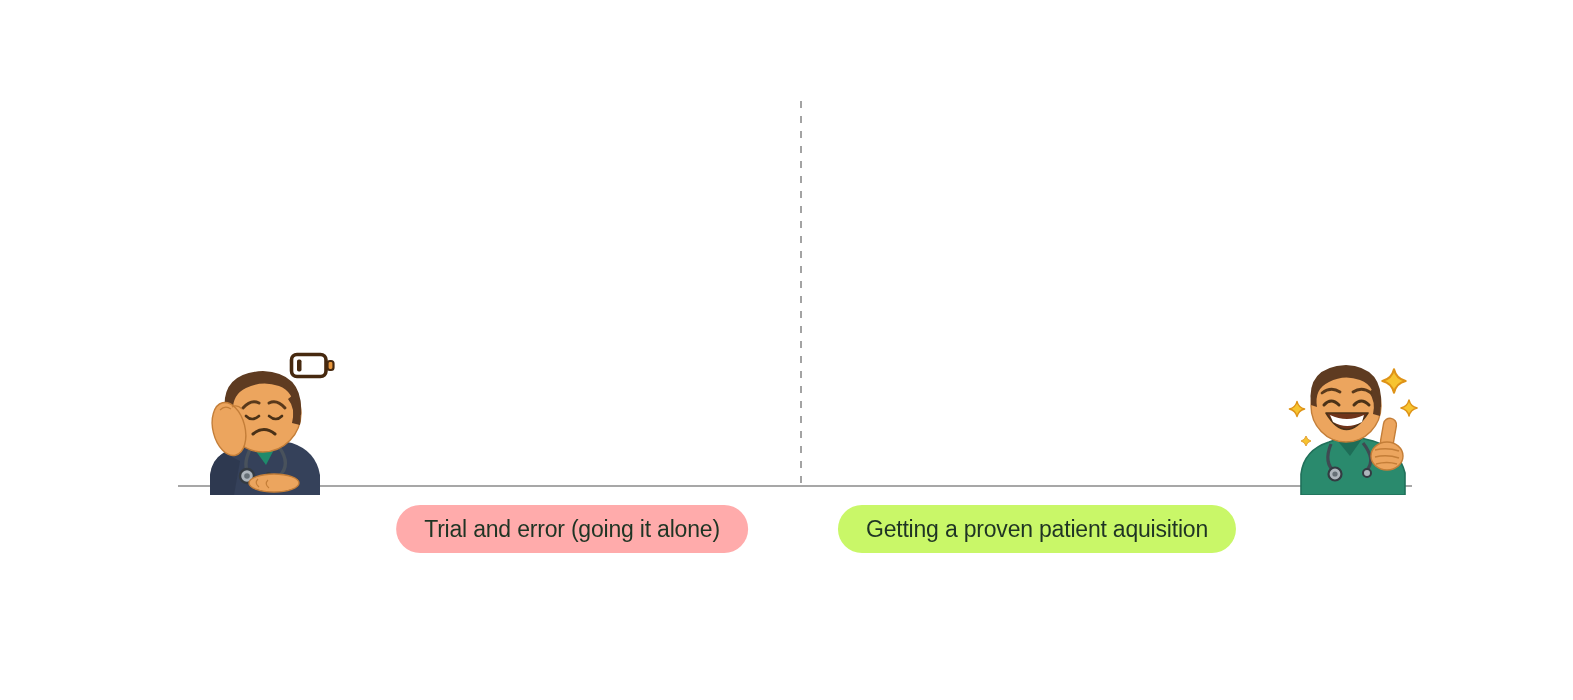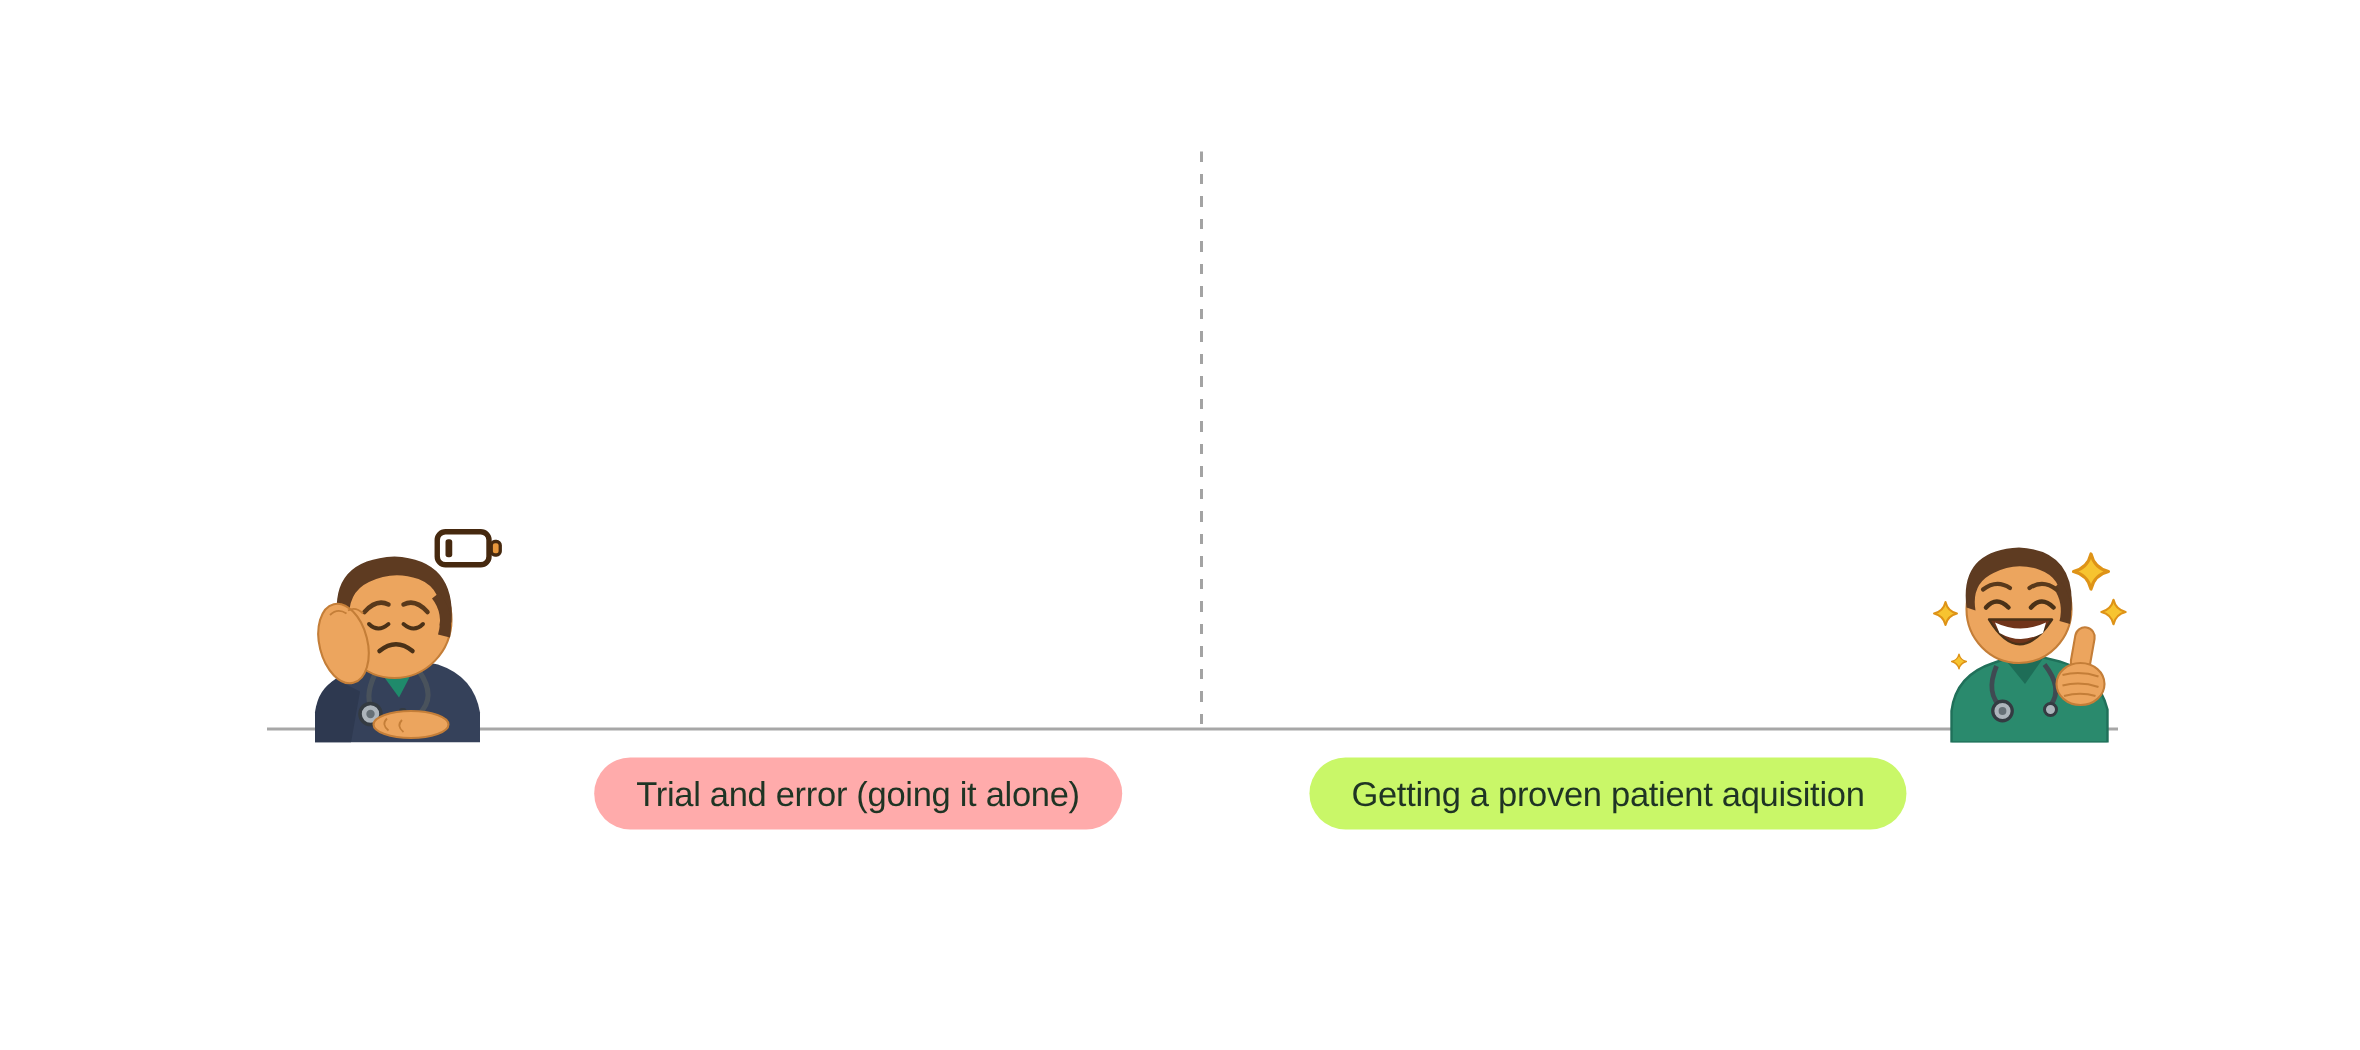--- a/index.html
+++ b/index.html
@@ -42,21 +42,21 @@
     top:505px; height:48px;
     display:flex; align-items:center;
     padding:0 28px;
     border-radius:24px;
     font-size:23px; font-weight:500;
     letter-spacing:-0.2px;
     white-space:nowrap;
     transform:translateX(-50%);
   }
   .pill-left  { left:572px; }
-  .pill-right { left:1072px; }
+  .pill-right { left:1037px; }
 </style>
 </head>
 <body>
 
 <div class="canvas">
 
   <div class="baseline" style="background: rgb(167, 167, 167);"></div>
 
   <div class="divider" style="--divider-color: #a3a3a3;"></div>
 

